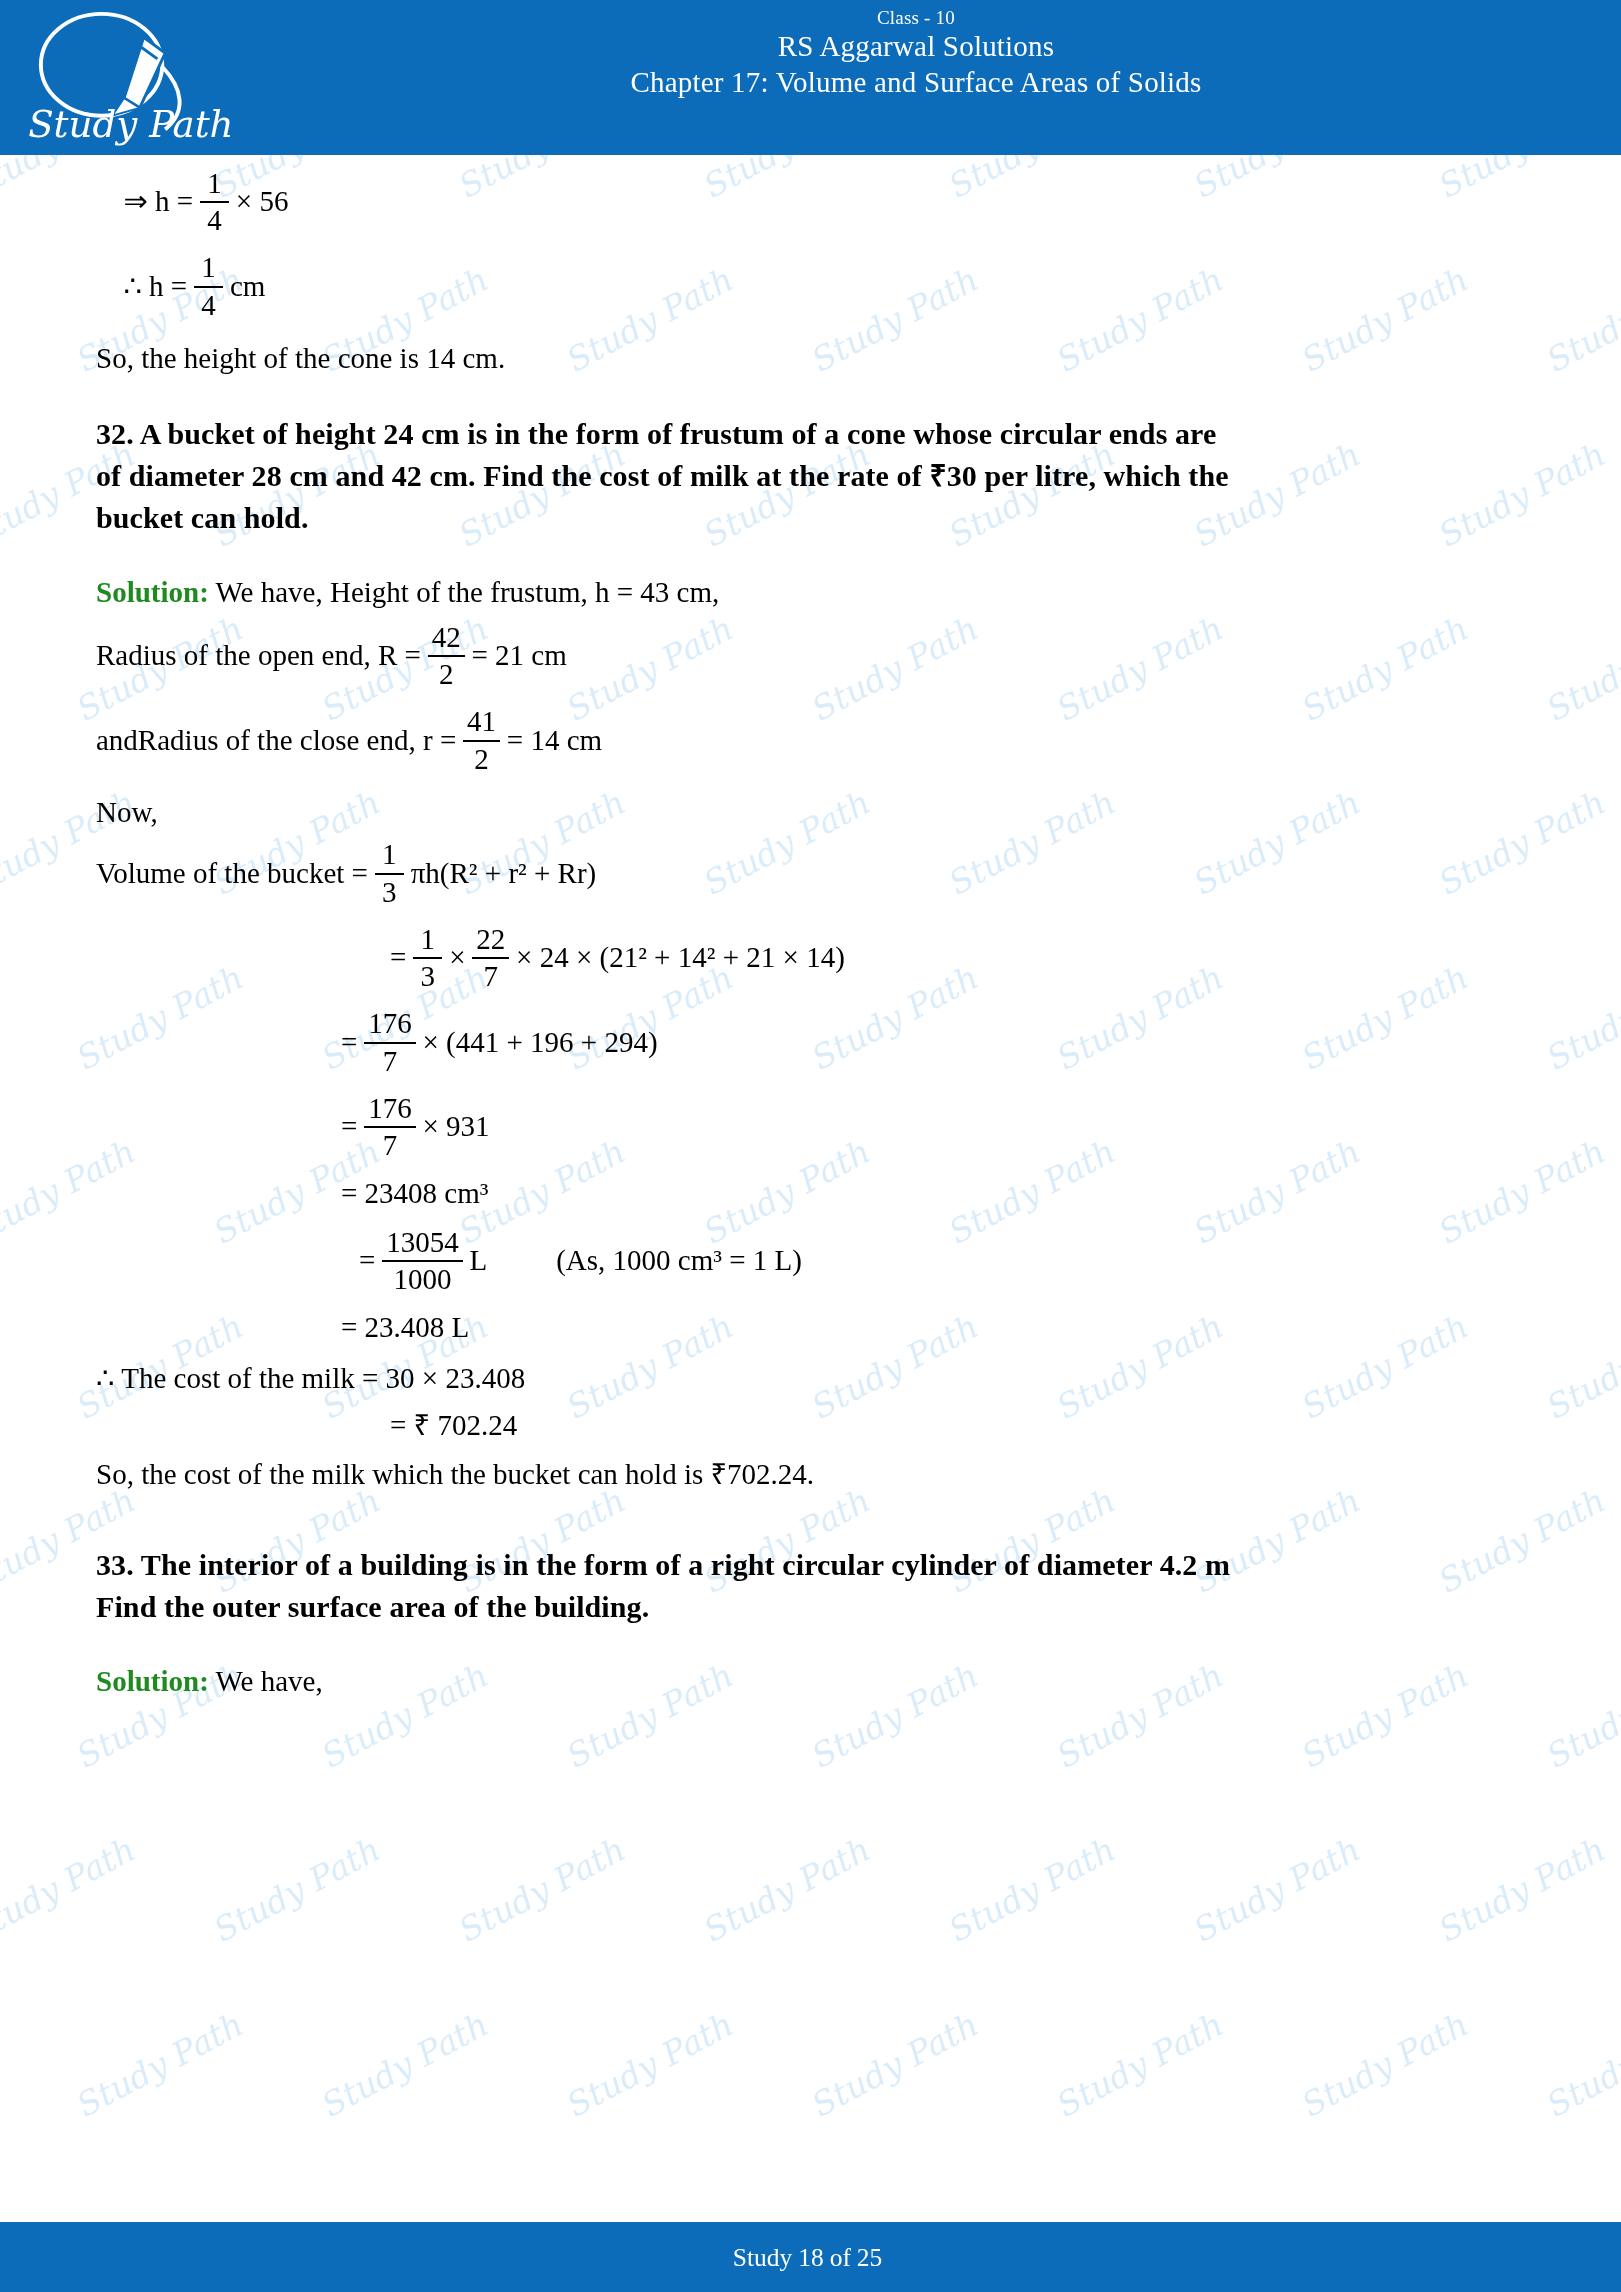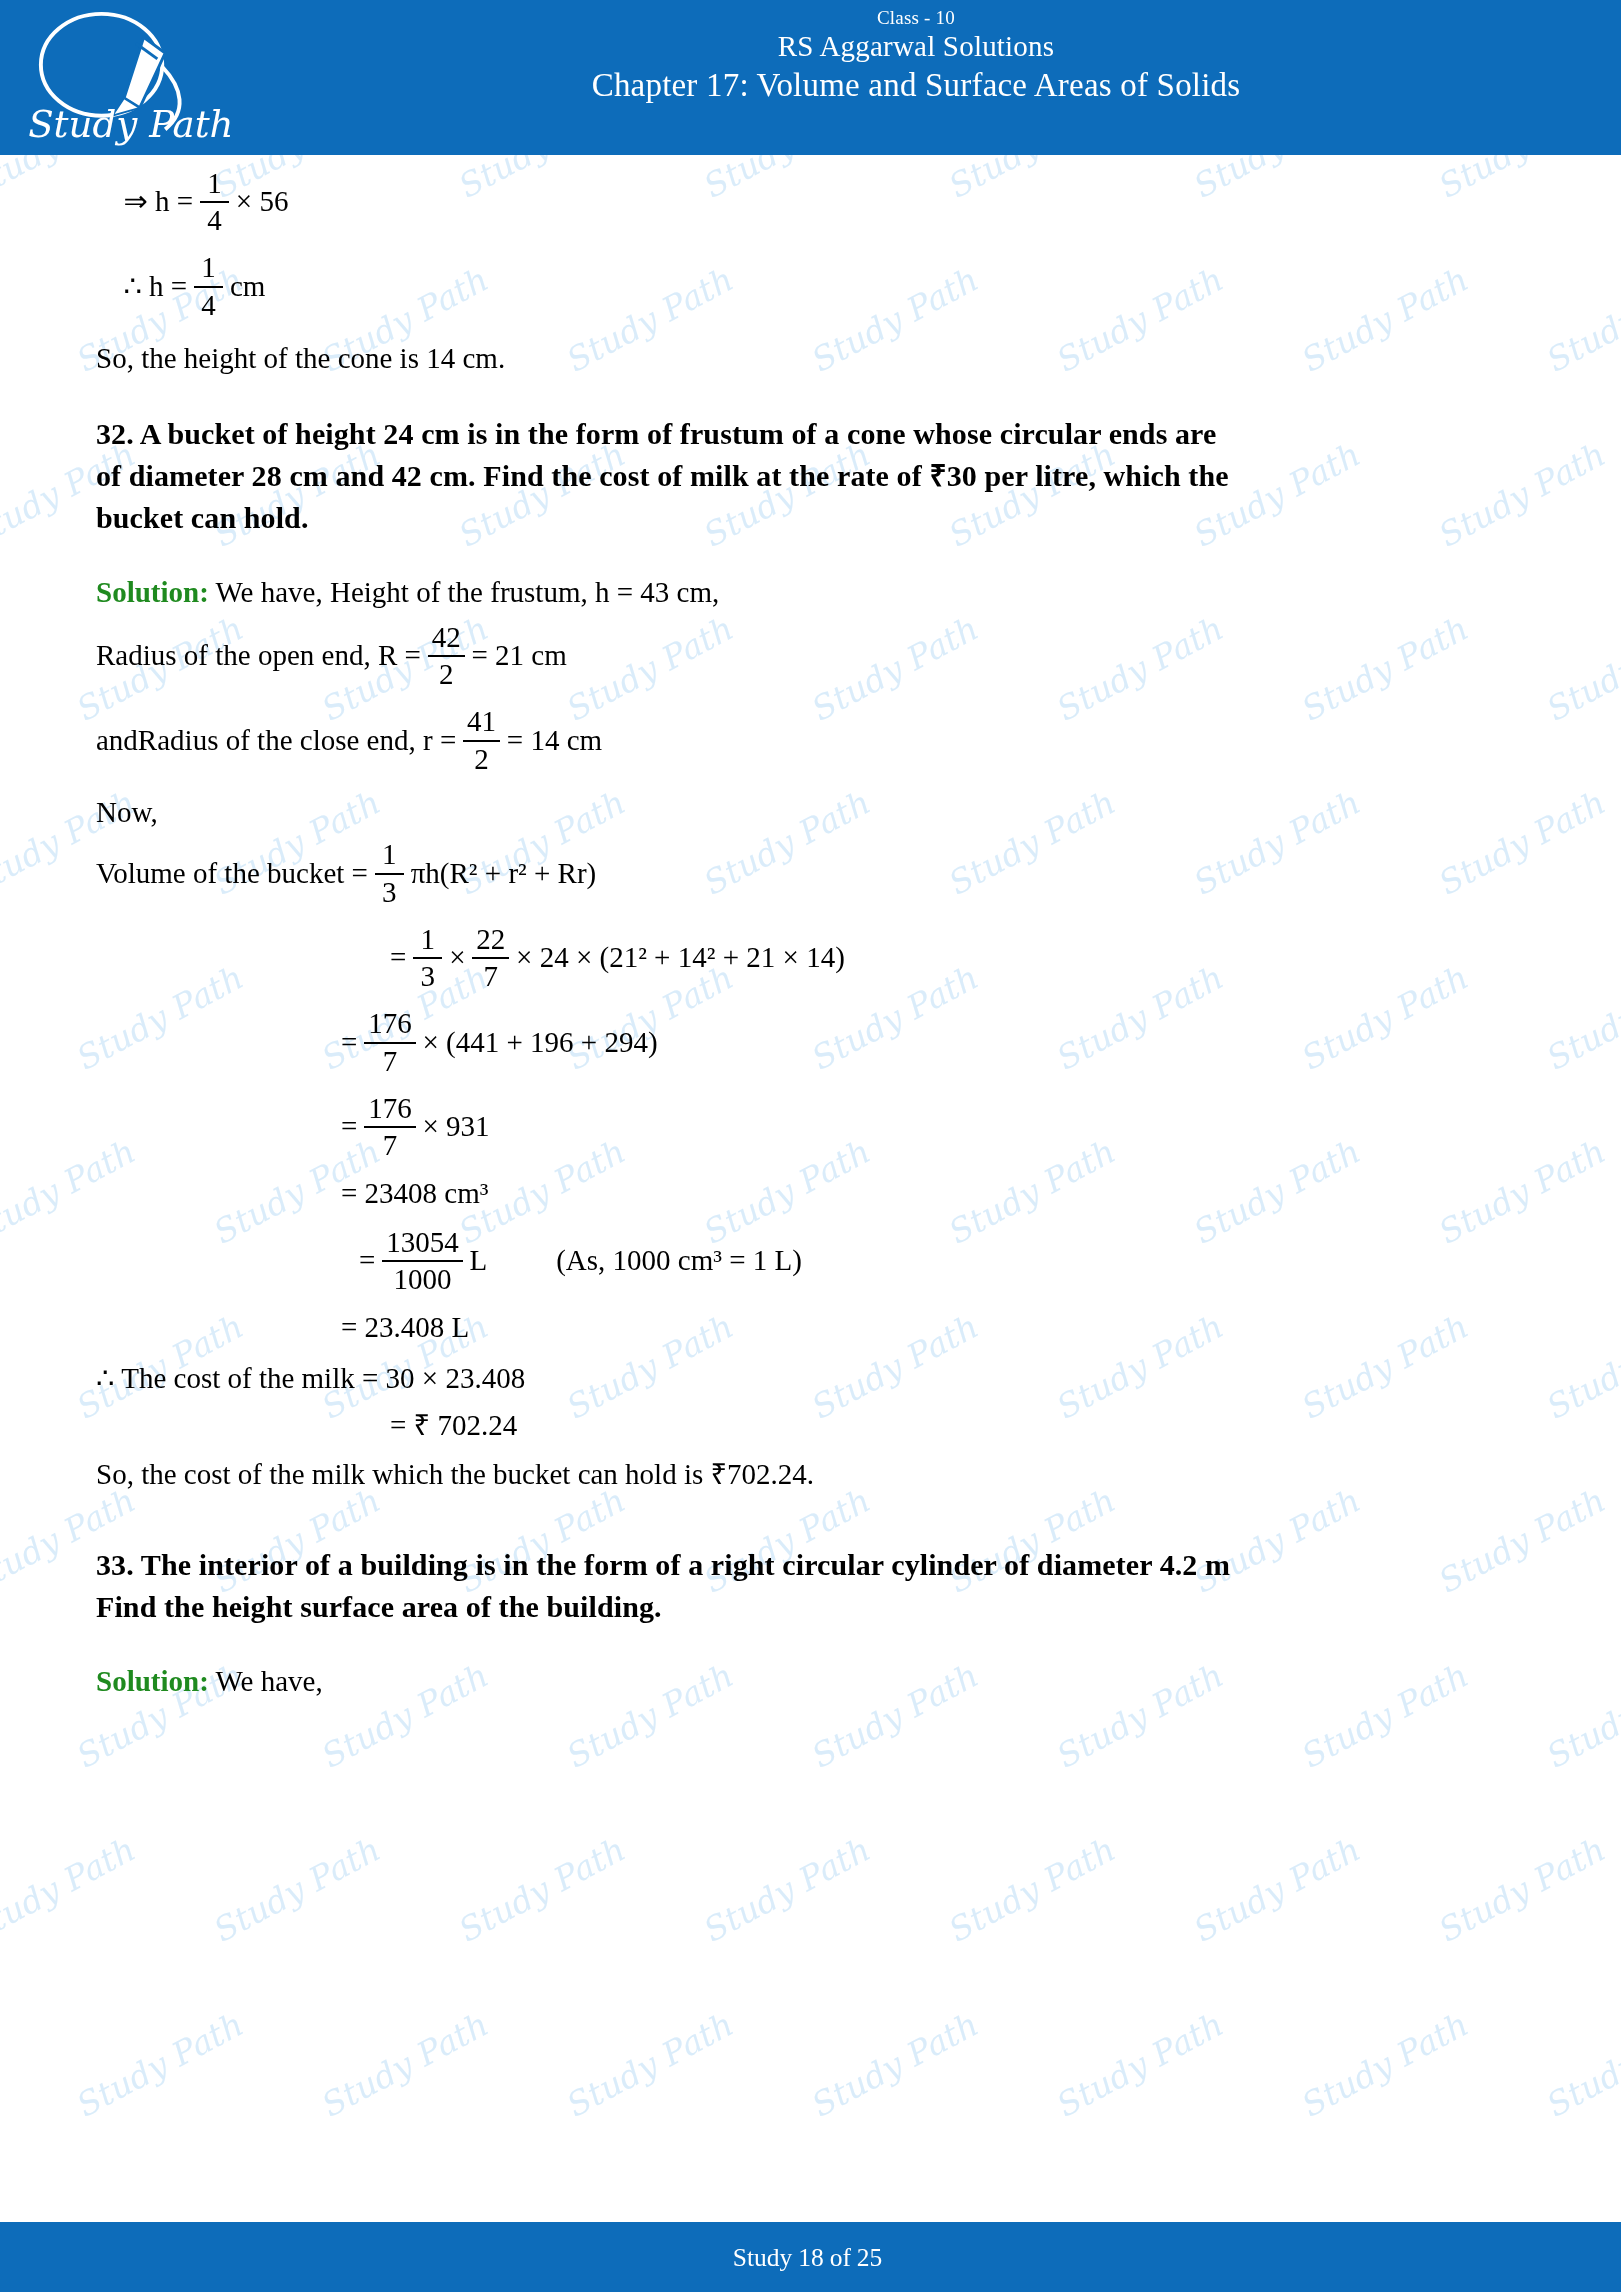--- a/index.html
+++ b/index.html
@@ -43,21 +43,21 @@
     line-height: 1.24;
   }
   .header-line {
     font-family: "Liberation Serif", serif;
     font-weight: 400;
     letter-spacing: 0.2px;
     white-space: nowrap;
   }
   .hl-1 { font-size: 19px; }
   .hl-2 { font-size: 29px; }
-  .hl-3 { font-size: 33px; }
+  .hl-3 { font-size: 29px; }
 
   
   .page-footer {
     position: absolute;
     left: 0;
     bottom: 0;
     width: 1621px;
     height: 71px;
     background: #0d6cba;
     color: #ffffff;
@@ -419,21 +419,21 @@
     <span>= ₹ 702.24</span>
   </div>
 
   <div style="height:11.8px"></div>
 
   <p class="para">So, the cost of the milk which the bucket can hold is ₹702.24.</p>
 
   <div class="spacer-l"></div>
 
   <p class="q-text">33. The interior of a building is in the form of a right circular cylinder of diameter 4.2 m</p>
-  <p class="q-text">Find the height surface area of the building.</p>
+  <p class="q-text">Find the outer surface area of the building.</p>
 
   <div class="spacer-m"></div>
 
   <p class="para">
     <span class="sol-label">Solution:</span><span> We have,</span>
   </p>
 
 </div>
 
 <div class="page-footer">

